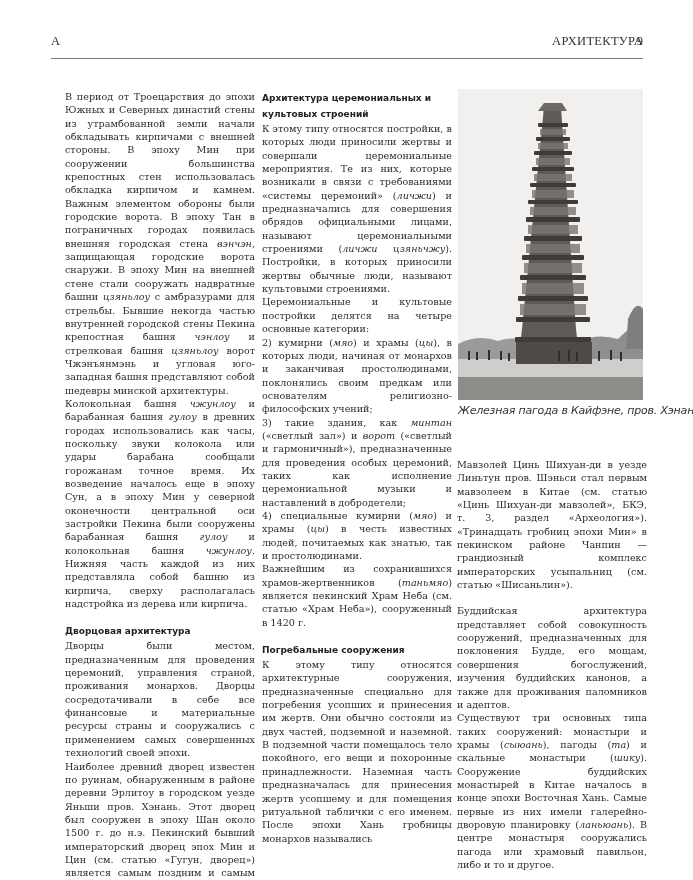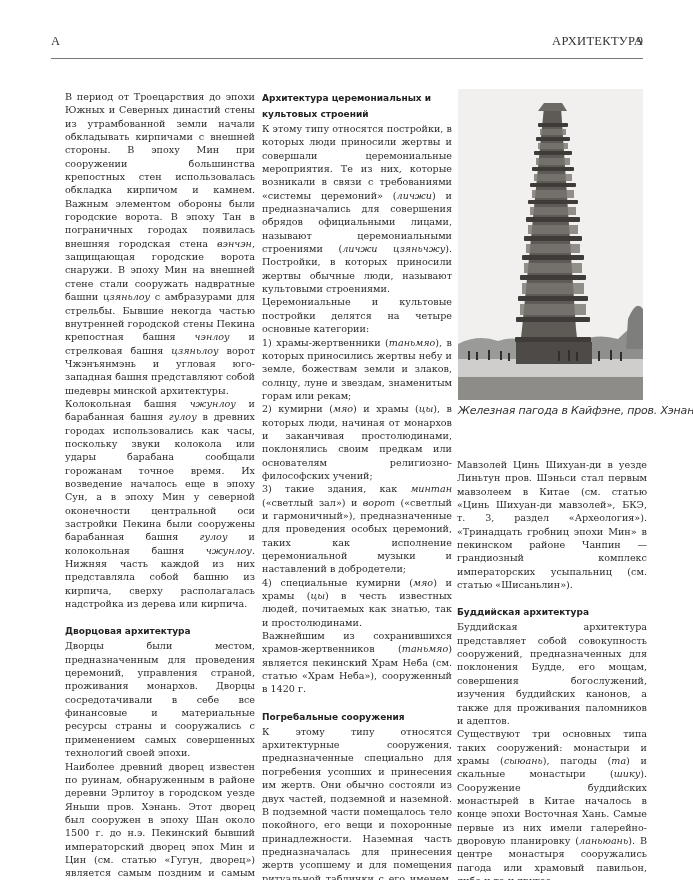--- a/index.html
+++ b/index.html
@@ -44,21 +44,20 @@
   <div class="gap"></div>
   <p class="h">Дворцовая архитектура</p>
   <p>Дворцы были местом, предназначенным для проведения церемоний, управления страной, проживания монархов. Дворцы сосредотачивали в себе все финансовые и материальные ресурсы страны и сооружались с применением самых совершенных технологий своей эпохи.</p>
   <p>Наиболее древний дворец известен по руинам, обнаруженным в районе деревни Эрлитоу в городском уезде Яньши пров. Хэнань. Этот дворец был сооружен в эпоху Шан около 1500 г. до н.э. Пекинский бывший императорский дворец эпох Мин и Цин (см. статью «Гугун, дворец») является самым поздним и самым характерным образцом китайской дворцовой архитектуры, в котором каждый из приемов этого искусства проявляется в полной мере.</p>
 </div>
 
 <div class="col col2">
   <p class="h">Архитектура церемониальных и культовых строений</p>
   <p><span>К этому типу относятся постройки, в которых люди приносили жертвы и совершали церемониальные мероприятия. Те из них, которые возникали в связи с требованиями «системы церемоний» (</span><em>личжи</em><span>) и предназначались для совершения обрядов официальными лицами, называют церемониальными строениями (</span><em>личжи цзяньчжу</em><span>). Постройки, в которых приносили жертвы обычные люди, называют культовыми строениями.</span></p>
   <p>Церемониальные и культовые постройки делятся на четыре основные категории:</p>
-  <p><span>1) храмы-жертвенники (</span><em>таньмяо</em><span>), в которых приносились жертвы небу и земле, божествам земли и злаков, солнцу, луне и звездам, знаменитым горам или рекам;</span></p>
   <p><span>2) кумирни (</span><em>мяо</em><span>) и храмы (</span><em>цы</em><span>), в которых люди, начиная от монархов и заканчивая простолюдинами, поклонялись своим предкам или основателям религиозно-философских учений;</span></p>
   <p><span>3) такие здания, как </span><em>минтан</em><span> («светлый зал») и </span><em>ворот</em><span> («светлый и гармоничный»), предназначенные для проведения особых церемоний, таких как исполнение церемониальной музыки и наставлений в добродетели;</span></p>
   <p><span>4) специальные кумирни (</span><em>мяо</em><span>) и храмы (</span><em>цы</em><span>) в честь известных людей, почитаемых как знатью, так и простолюдинами.</span></p>
   <p><span>Важнейшим из сохранившихся храмов-жертвенников (</span><em>таньмяо</em><span>) является пекинский Храм Неба (см. статью «Храм Неба»), сооруженный в 1420 г.</span></p>
   <div class="gap"></div>
   <p class="h">Погребальные сооружения</p>
   <p><span>К этому типу относятся архитектурные сооружения, предназначенные специально для погребения усопших и принесения им жертв. Они обычно состояли из двух частей, подземной и наземной. В подземной части помещалось тело покойного, его вещи и похоронные принадлежности. Наземная часть предназначалась для принесения жертв усопшему и для помещения ритуальной таблички с его именем. После эпохи Хань гробницы монархов назывались </span></p>
 </div>
 
 <div class="photo" title="Железная пагода в Кайфэне">
@@ -119,17 +118,16 @@
         <rect x="152" y="261" width="2" height="10"></rect>
       <rect x="162" y="263" width="2" height="9"></rect>
     </g>
   </svg>
 </div>
 <div class="caption">Железная пагода в Кайфэне, пров. Хэнань</div>
 
 <div class="col col3">
   <p>Мавзолей Цинь Шихуан-ди в уезде Линьтун пров. Шэньси стал первым мавзолеем в Китае (см. статью «Цинь Шихуан-ди мавзолей», БКЭ, т. 3, раздел «Археология»). «Тринадцать гробниц эпохи Мин» в пекинском районе Чанпин — грандиозный комплекс императорских усыпальниц (см. статью «Шисаньлин»).</p>
   <div class="gap"></div>
-  <p class="h">Буддийская архитектура</p>
   <p>Буддийская архитектура представляет собой совокупность сооружений, предназначенных для поклонения Будде, его мощам, совершения богослужений, изучения буддийских канонов, а также для проживания паломников и адептов.</p>
   <p><span>Существуют три основных типа таких сооружений: монастыри и храмы (</span><em>сыюань</em><span>), пагоды (</span><em>та</em><span>) и скальные монастыри (</span><em>шику</em><span>). Сооружение буддийских монастырей в Китае началось в конце эпохи Восточная Хань. Самые первые из них имели галерейно-дворовую планировку (</span><em>ланьюань</em><span>). В центре монастыря сооружались пагода или храмовый павильон, либо и то и другое.</span></p>
 
 </div>
 
 </body></html>

